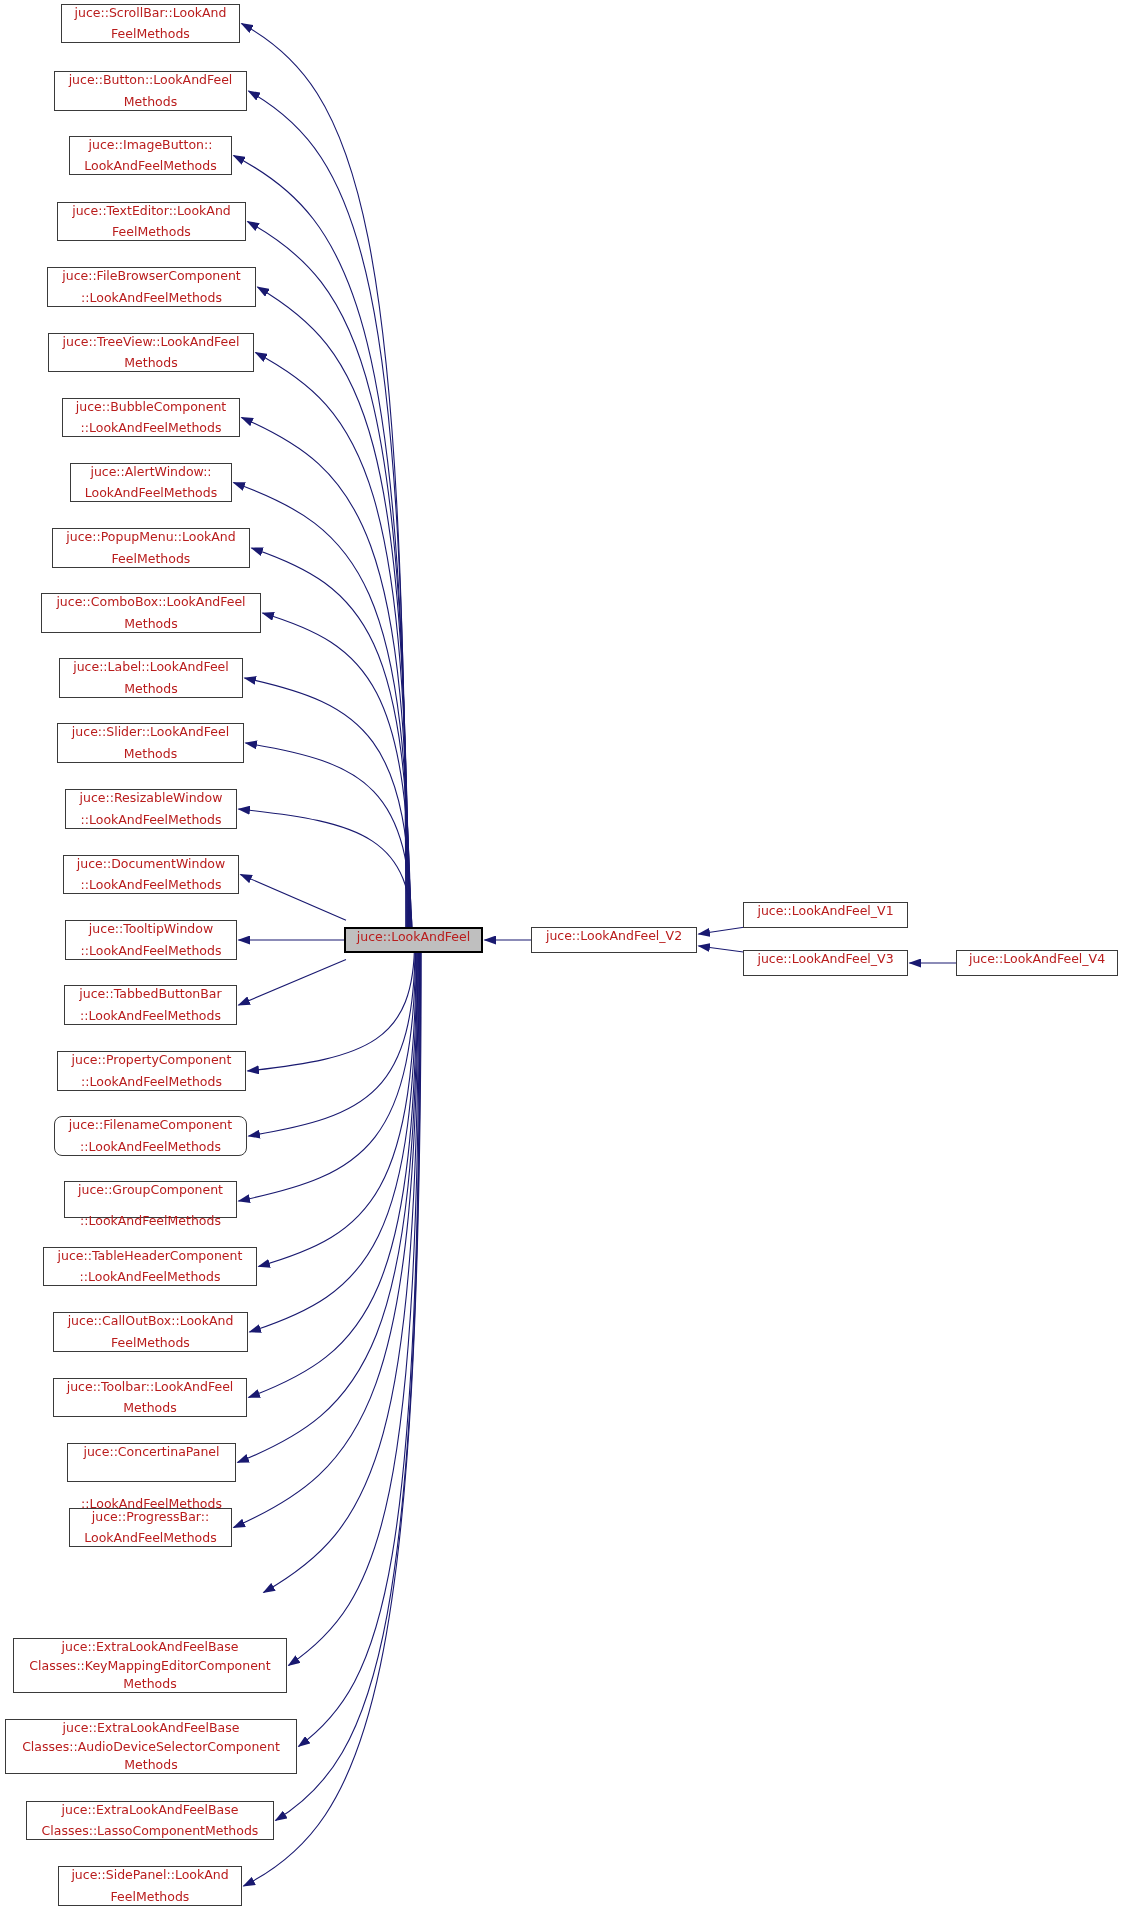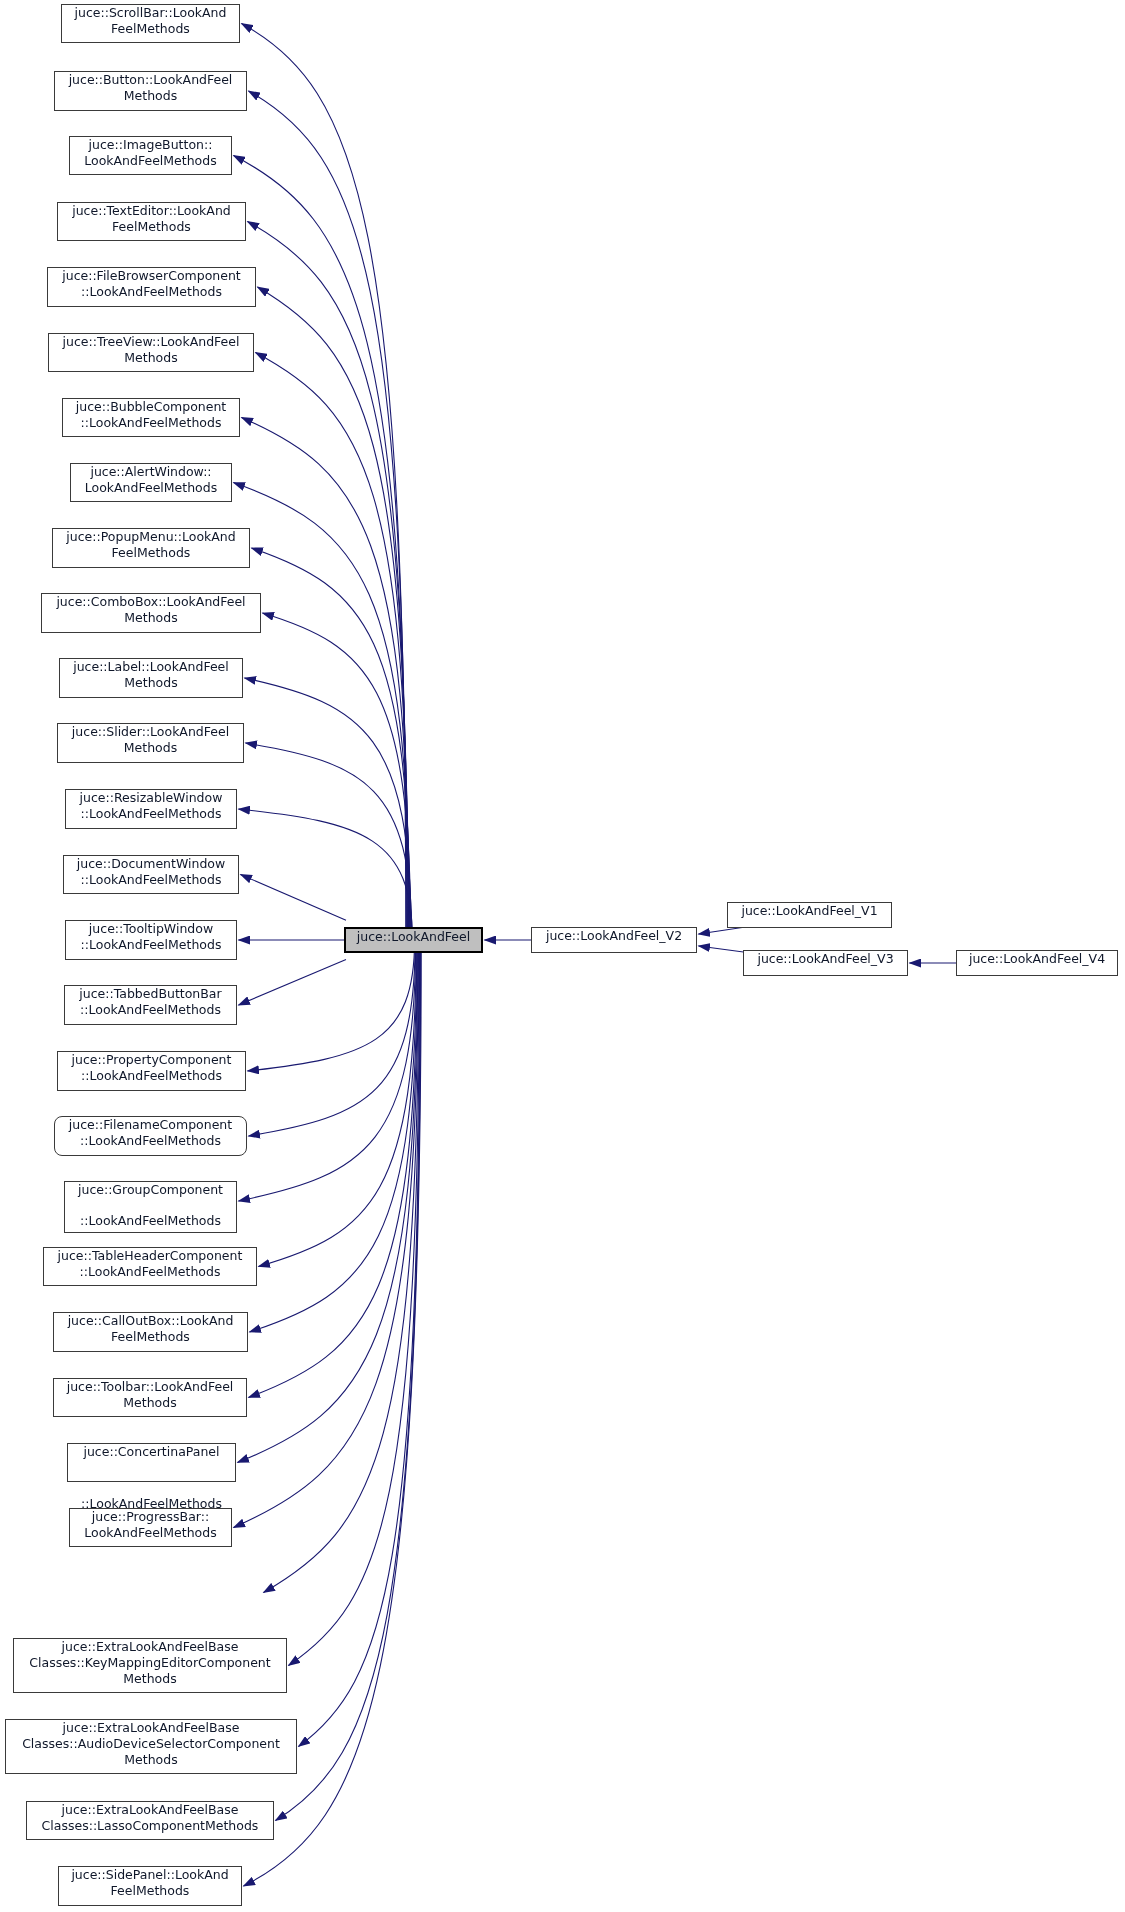--- a/index.html
+++ b/index.html
@@ -21,24 +21,24 @@
     top: 0;
     width: 1125px;
     height: 1912px;
     z-index: 0;
   }
   .node {
     position: absolute;
     box-sizing: border-box;
     background: #ffffff;
     border: 1px solid #3a3a3a;
-    color: #0f172a;
+    color: #b91c1c;
     display: flex;
     flex-direction: column;
-    justify-content: flex-start;
+    justify-content: space-between;
     align-items: center;
     text-align: center;
     font-size: 12.5px;
     line-height: 16px;
     z-index: 1;
     cursor: pointer;
   }
   .node.central {
     background: #bfbfbf;
     border: 2px solid #000000;
@@ -160,21 +160,21 @@
       <div class="line">::LookAndFeelMethods</div>
     </div>
     <div class="node" style="left: 57px; top: 1051px; width: 189px; height: 40px;">
       <div class="line">juce::PropertyComponent</div>
       <div class="line">::LookAndFeelMethods</div>
     </div>
     <div class="node" style="left: 54px; top: 1116px; width: 193px; height: 40px; border-radius: 8px;">
       <div class="line">juce::FilenameComponent</div>
       <div class="line">::LookAndFeelMethods</div>
     </div>
-    <div class="node" style="left: 64px; top: 1181px; width: 173px; height: 52px; gap: 15px;">
+    <div class="node" style="left: 64px; top: 1181px; width: 173px; height: 37px; gap: 15px;">
       <div class="line">juce::GroupComponent</div>
       <div class="line">::LookAndFeelMethods</div>
     </div>
     <div class="node" style="left: 43px; top: 1247px; width: 214px; height: 39px;">
       <div class="line">juce::TableHeaderComponent</div>
       <div class="line">::LookAndFeelMethods</div>
     </div>
     <div class="node" style="left: 53px; top: 1312px; width: 195px; height: 40px;">
       <div class="line">juce::CallOutBox::LookAnd</div>
       <div class="line">FeelMethods</div>
@@ -208,21 +208,21 @@
     <div class="node" style="left: 58px; top: 1866px; width: 184px; height: 40px;">
       <div class="line">juce::SidePanel::LookAnd</div>
       <div class="line">FeelMethods</div>
     </div>
     <div class="node central" style="left: 344px; top: 927px; width: 139px; height: 26px;">
       <div class="line">juce::LookAndFeel</div>
     </div>
     <div class="node" style="left: 531px; top: 927px; width: 166px; height: 26px;">
       <div class="line">juce::LookAndFeel_V2</div>
     </div>
-    <div class="node" style="left: 727px; top: 902px; width: 165px; height: 26px;">
+    <div class="node" style="left: 743px; top: 902px; width: 165px; height: 26px;">
       <div class="line">juce::LookAndFeel_V1</div>
     </div>
     <div class="node" style="left: 743px; top: 950px; width: 165px; height: 26px;">
       <div class="line">juce::LookAndFeel_V3</div>
     </div>
     <div class="node" style="left: 956px; top: 950px; width: 162px; height: 26px;">
       <div class="line">juce::LookAndFeel_V4</div>
     </div>
   </div>
 

